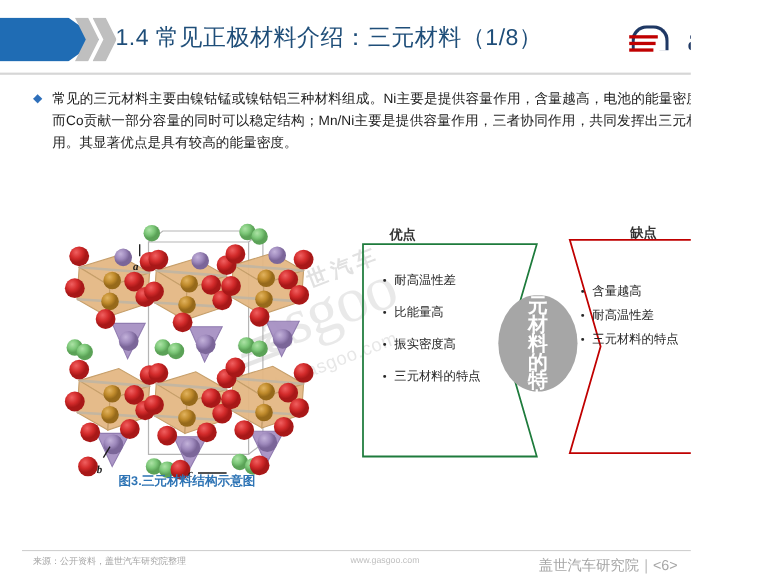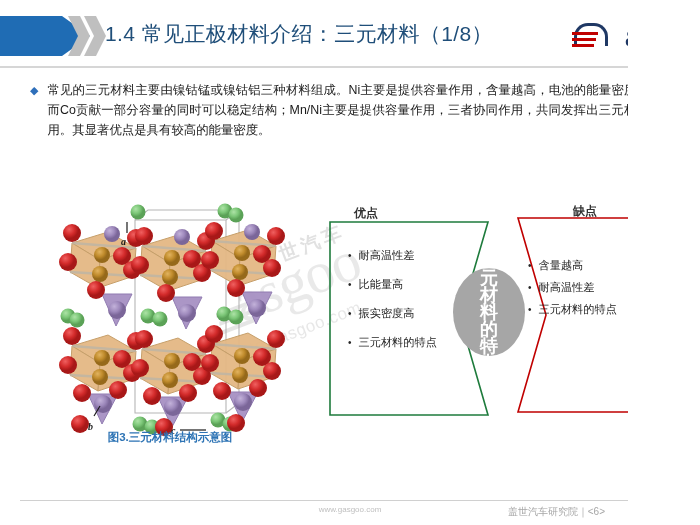--- a/index.html
+++ b/index.html
@@ -71,21 +71,21 @@
   .bul .dot{flex:0 0 auto;font-size:10px;line-height:15px;}
   .bul-cons .bul{margin-bottom:7px;}
   .center-ellipse{position:absolute;left:133px;top:68px;width:72px;height:88px;border-radius:50%;
                   background:#A6A6A6;display:flex;align-items:center;justify-content:center;}
   .center-text{color:#fff;font-size:18px;font-weight:bold;line-height:17px;text-align:center;width:34px;}
 
   
   .foot-rule{position:absolute;left:20px;top:500px;width:660px;height:1px;background:#D0D0D0;}
   .foot-left{position:absolute;left:30px;top:505px;font-size:8.2px;color:#A6A6A6;}
   .foot-mid{position:absolute;left:0;top:505px;width:700px;text-align:center;font-size:8px;color:#BFBFBF;}
-  .foot-right{position:absolute;right:23px;top:505px;font-size:10px;color:#A6A6A6;}
+  .foot-right{position:absolute;right:12px;top:505px;font-size:13px;color:#A6A6A6;}
 </style>
 </head>
 <body>
 
 <div class="slide">
 
   <div class="header">
     <div class="hdr-arrow"></div>
     <div class="chev c1"></div>
     <div class="chev c2"></div>
@@ -348,16 +348,17 @@
           <span>三元材料的特点</span>
         </div>
     </div>
 
     <div class="center-ellipse">
       <div class="center-text">三元材料的特点</div>
     </div>
   </div>
 
   <div class="foot-rule"></div>
+  <div class="foot-left">来源：公开资料，盖世汽车研究院整理</div>
   <div class="foot-mid">www.gasgoo.com</div>
   <div class="foot-right">盖世汽车研究院｜&lt;6&gt;</div>
 
 </div>
 
 </body></html>

